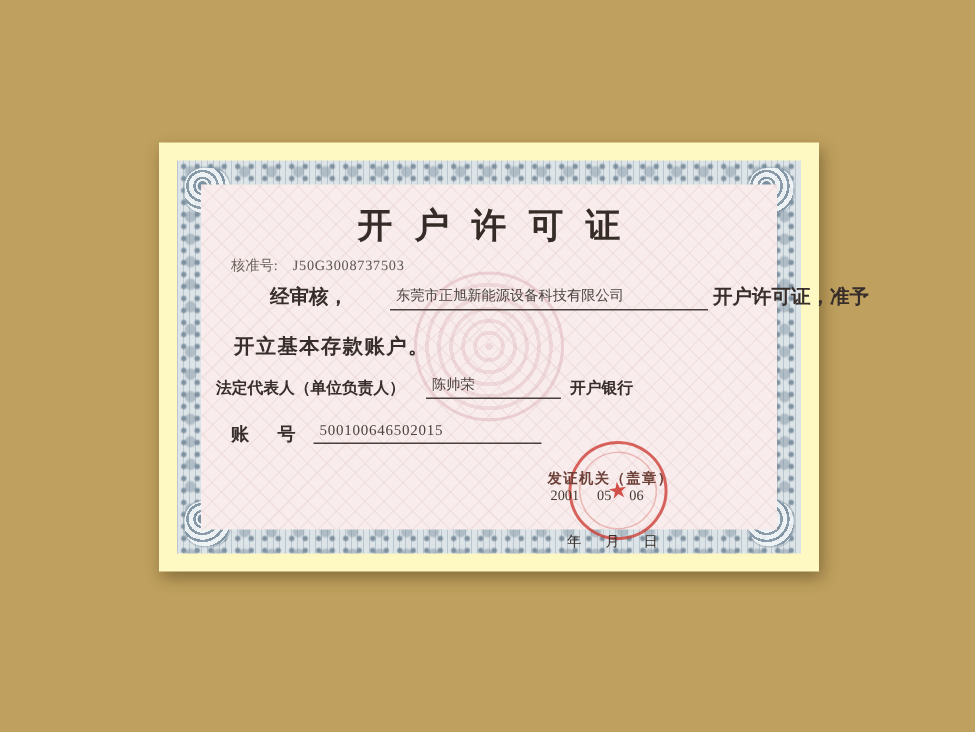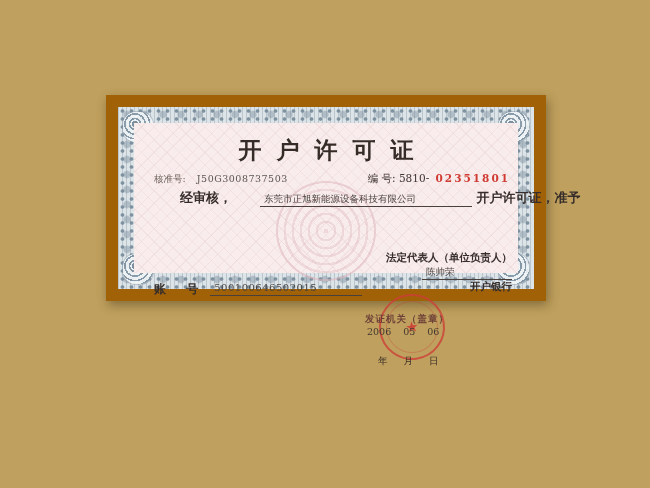--- a/index.html
+++ b/index.html
@@ -2,23 +2,24 @@
 <html><head>
 <meta charset="utf-8">
 <style>
   html,body{margin:0;padding:0;}
   body{
     width:650px;height:488px;overflow:hidden;position:relative;
     background:#bfa05e;
     font-family:"DejaVu Serif","Liberation Serif",serif;
   }
   .sheet{
-    position:absolute;left:106px;top:95px;width:440px;height:206px;
-    background:#a16207;
+    position:absolute;left:106px;top:95px;width:440px;height:286px;
+    background:#fef9c3;
     box-shadow:2px 4px 10px rgba(60,45,15,.45);
+    font-family:Liberation Serif, serif;
   }
   
   .guilloche{
     position:absolute;inset:12px;
     background-color:#dde4e8;
     background-image:
       radial-gradient(circle, rgba(122,141,156,.95) 1.2px, rgba(122,141,156,0) 2.4px),
       radial-gradient(circle, rgba(122,141,156,.45) 3px, rgba(122,141,156,0) 4.5px),
       repeating-linear-gradient(90deg, rgba(122,141,156,.35) 0 1px, transparent 1px 4px);
     background-size:9px 8px,18px 15px,auto;
@@ -56,21 +57,21 @@
   .serial{font-size:10.5px;color:#3d3430;}
   .serial .red{color:#d03a32;font-weight:bold;letter-spacing:2px;margin-left:3px;}
   .l-line1{position:absolute;top:66px;left:46px;font-size:13px;font-weight:bold;white-space:nowrap;}
   .fill{
     display:inline-block;border-bottom:1px solid #4a403b;
     font-weight:normal;text-align:left;vertical-align:bottom;
     font-size:9.5px;color:#4a433e;padding:0 2px 1px 4px;line-height:13px;
   }
   .fill-company{width:206px;margin-left:28px;}
   .l-line2{position:absolute;top:99px;left:22px;font-size:13.5px;font-weight:bold;letter-spacing:1px;}
-  .l-rep{position:absolute;top:128px;left:10px;right:6px;display:flex;align-items:flex-end;font-size:10.5px;font-weight:bold;white-space:nowrap;flex-direction:column;}
+  .l-rep{position:absolute;top:128px;left:10px;right:6px;display:flex;align-items:flex-end;font-size:10.5px;font-weight:bold;white-space:nowrap;}
   .fill-name{width:84px;margin-left:14px;}
   .bank-label{margin-left:6px;}
   .fill-bank{flex:1;margin-left:4px;font-size:9px;}
   .l-acct{position:absolute;top:158px;left:20px;display:flex;align-items:flex-start;font-size:12px;font-weight:bold;}
   .acct-label{letter-spacing:8px;}
   .fill-acct{width:146px;margin-left:4px;font-size:10px;letter-spacing:.5px;}
   
   .stamp-circle{
     position:absolute;left:245px;top:171px;width:62px;height:62px;border-radius:50%;
     border:2.5px solid rgba(205,62,55,.8);
@@ -106,49 +107,45 @@
     <div class="inner">
       <div class="watermark"></div>
 
       <div class="title">开户许可证</div>
 
       <div class="l-approval">
         <span>
           <span class="small-label">核准号:</span>
           <span class="approval-value">J50G3008737503</span>
         </span>
-        <span class="serial">
-          <span>编 号:</span>
-          <span>5810-</span>
-          <span class="red">02351801</span>
-        </span>
       </div>
 
       <div class="l-line1">
         <span>经审核，</span><span class="fill fill-company">东莞市正旭新能源设备科技有限公司</span>
         <span>开户许可证，准予</span>
       </div>
 
+      <div class="l-line2">开立基本存款账户。</div>
 
       <div class="l-rep">
         <span>法定代表人（单位负责人）</span>
         <span class="fill fill-name">陈帅荣</span>
         <span class="bank-label">开户银行</span>
       </div>
 
       <div class="l-acct">
         <span class="acct-label">账  号</span>
         <span class="fill fill-acct">500100646502015</span>
       </div>
 
       <div class="stamp-circle">
         <span class="stamp-star">★</span>
       </div>
       <div class="issuer-label">发证机关（盖章）</div>
       <div class="date-line">
-        <span>2006</span><span>05</span><span>06</span>
+        <span>2001</span><span>05</span><span>06</span>
       </div>
       <div class="units-line">
         <span>年</span><span>月</span><span>日</span>
       </div>
     </div>
   </div>
 </div>
 
 </body></html>

